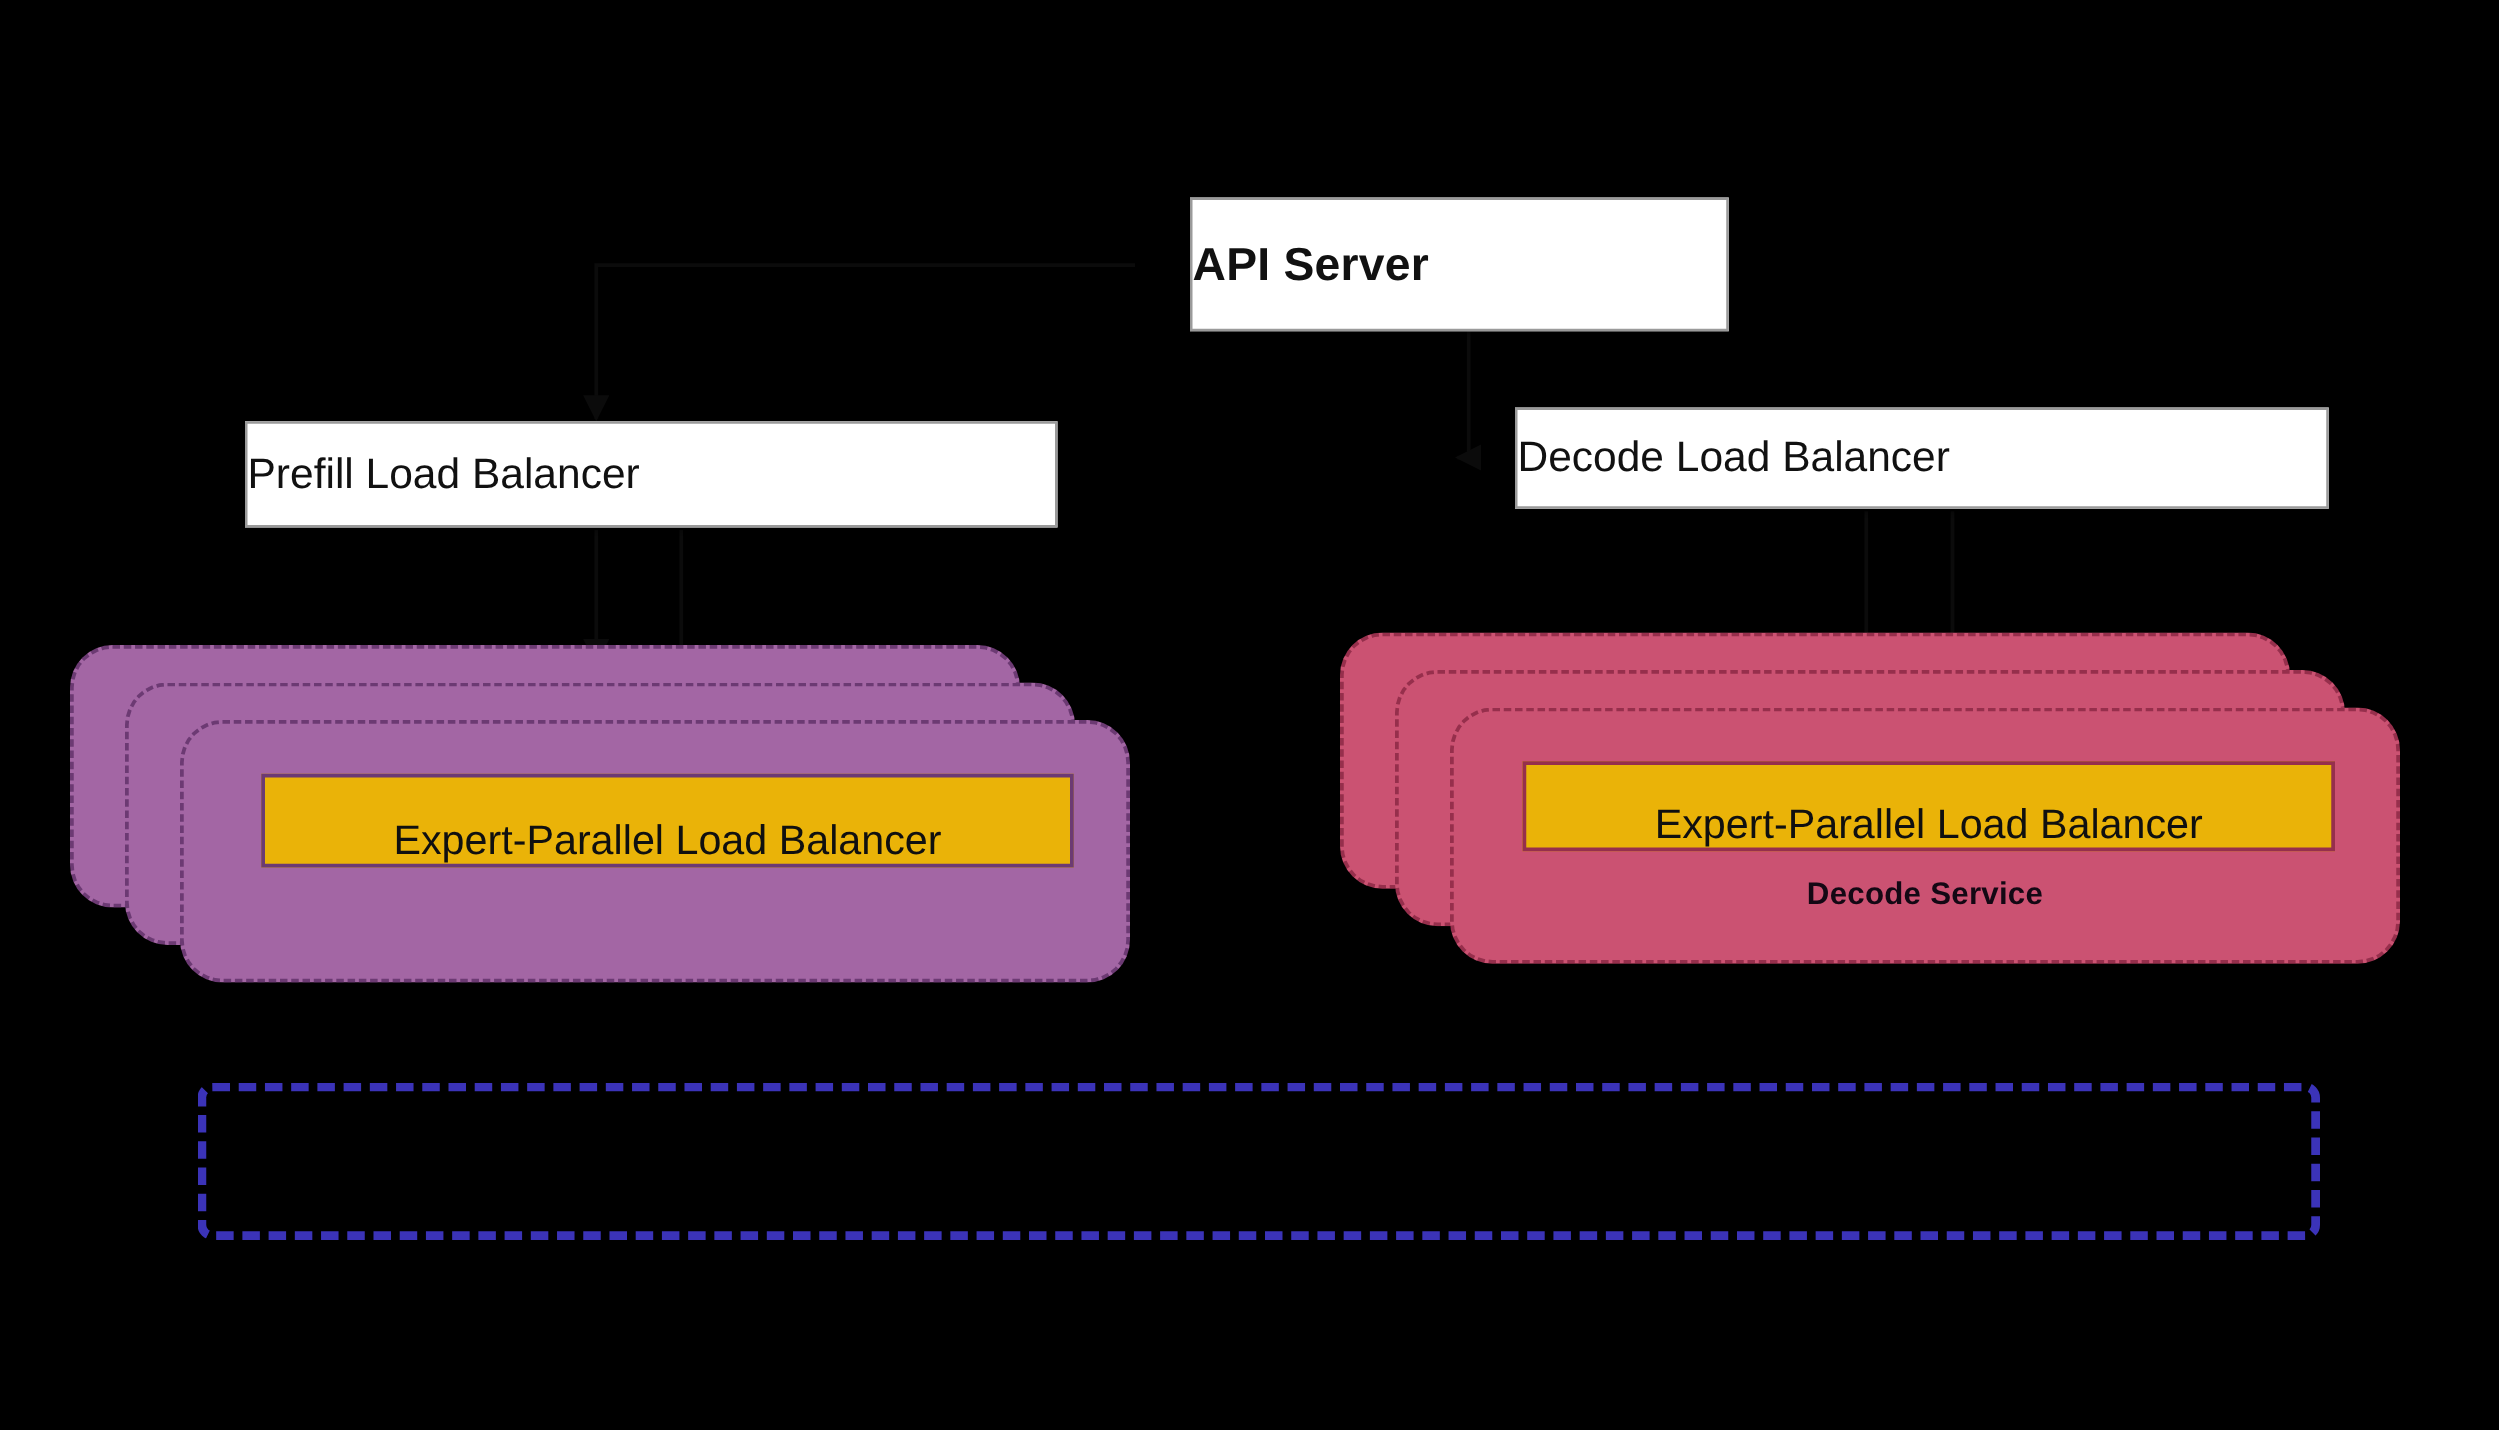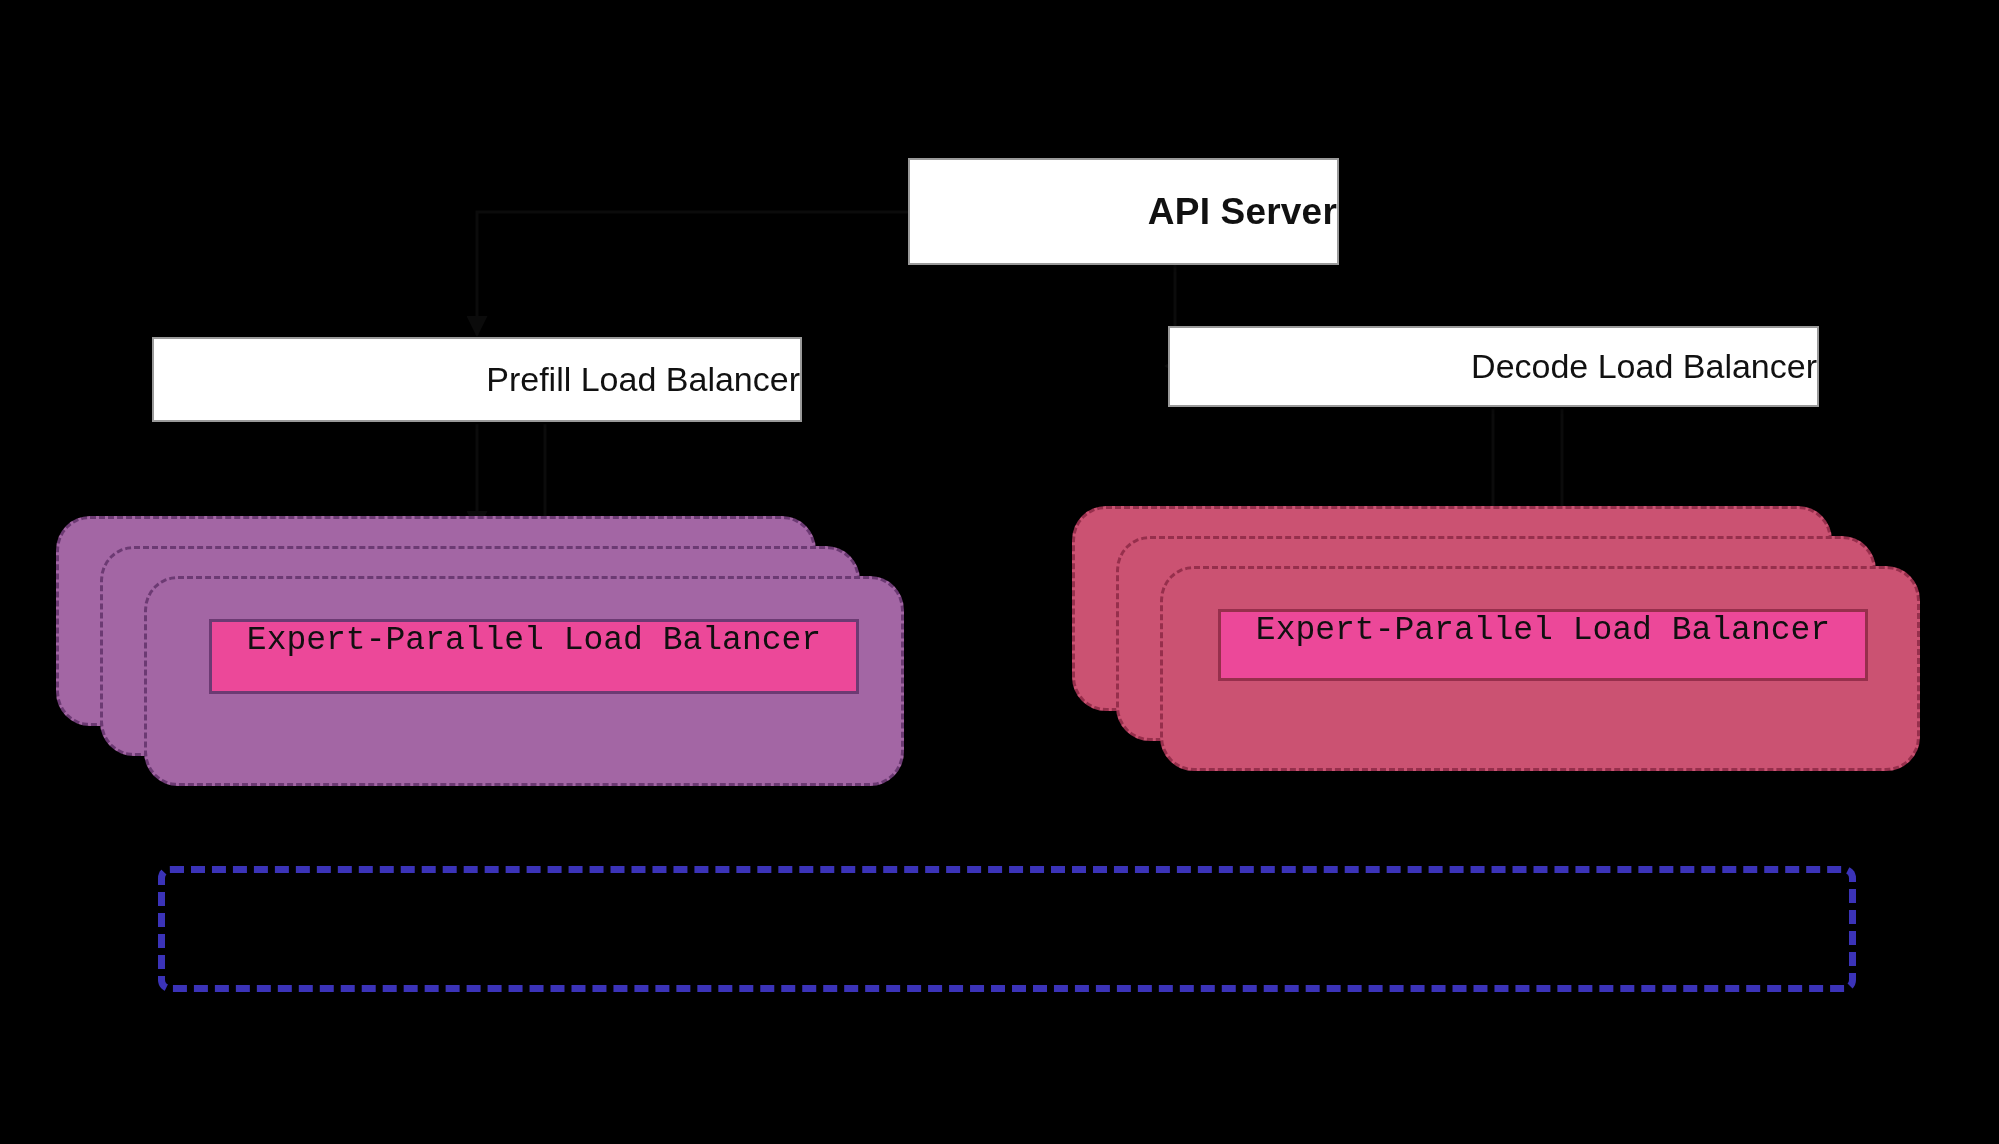--- a/index.html
+++ b/index.html
@@ -19,24 +19,25 @@
   }
 
   
   .wbox {
     position: absolute;
     background: #ffffff;
     border: 2px solid #9a9a9a;
     box-shadow: 3px 3px 3px rgba(0,0,0,0.45);
     display: flex;
     align-items: center;
-    justify-content: flex-end;
+    justify-content: flex-start;
     box-sizing: border-box;
     color: #111111;
     text-align: center;
+    margin-left: 44px;
   }
   #api-server {
     left: 908px; top: 158px;
     width: 431px; height: 107px;
     font-size: 37px;
     font-weight: 700;
     letter-spacing: .2px;
   }
   #prefill-lb {
     left: 152px; top: 337px;
@@ -65,29 +66,28 @@
   .card.p { background: #a366a4; border-color: #6c3a73; }
   .card.d { background: #cb5272; border-color: #962f4c; }
 
   
   .card.c1 { left: 0;    top: 0;    }
   .card.c2 { left: 44px; top: 30px; }
   .card.c3 { left: 88px; top: 60px; }
 
   .card-inner-lb {
     position: absolute;
-    background: #ec4899;
+    background: #eab308;
     display: flex;
-    align-items: flex-start;
+    align-items: flex-end;
     justify-content: center;
     box-sizing: border-box;
     font-size: 33px;
     color: #101010;
     text-align: center;
-    font-family: Liberation Mono, monospace;
   }
   .card-inner-lb.p { border: 3px solid #6c3a73; }
   .card-inner-lb.d { border: 3px solid #962f4c; }
 
   .service-label {
     position: absolute;
     width: 100%;
     text-align: center;
     font-size: 25px;
     font-weight: 700;
@@ -161,20 +161,21 @@
     </div>
   </div>
 
   <div class="stack" id="decode-stack" style="left:1072px; top:506px; width:850px; height:270px;">
     <div class="card d c1" style="width:760px; height:205px;"></div>
     <div class="card d c2" style="width:760px; height:205px;"></div>
     <div class="card d c3" style="width:760px; height:205px;">
       <div class="card-inner-lb d" style="left:55px; top:40px; width:650px; height:72px;">
         <span>Expert-Parallel Load Balancer</span>
       </div>
+      <div class="service-label" style="top:132px;">Decode Service</div>
     </div>
   </div>
 
   <div id="kv-container">
     <span></span>
   </div>
 
 </div>
 
 </body></html>

